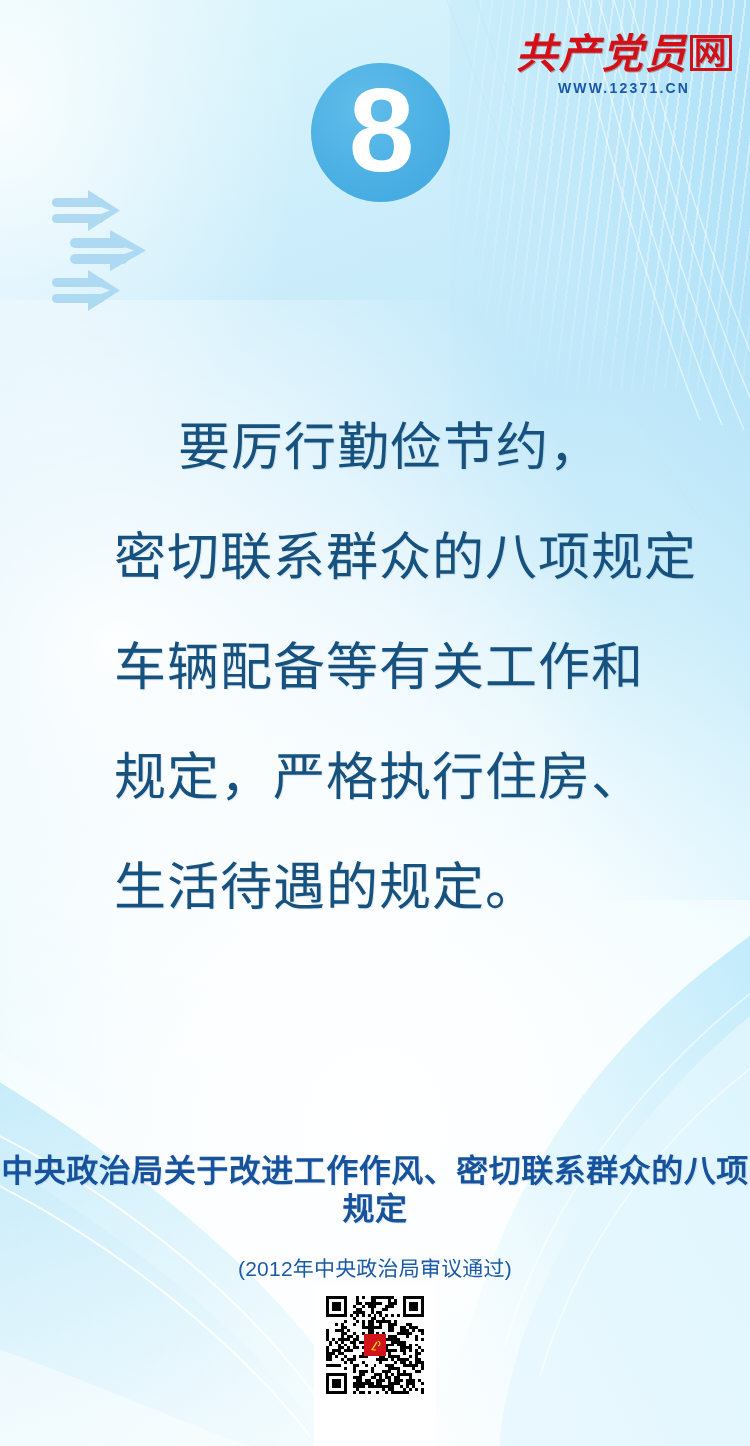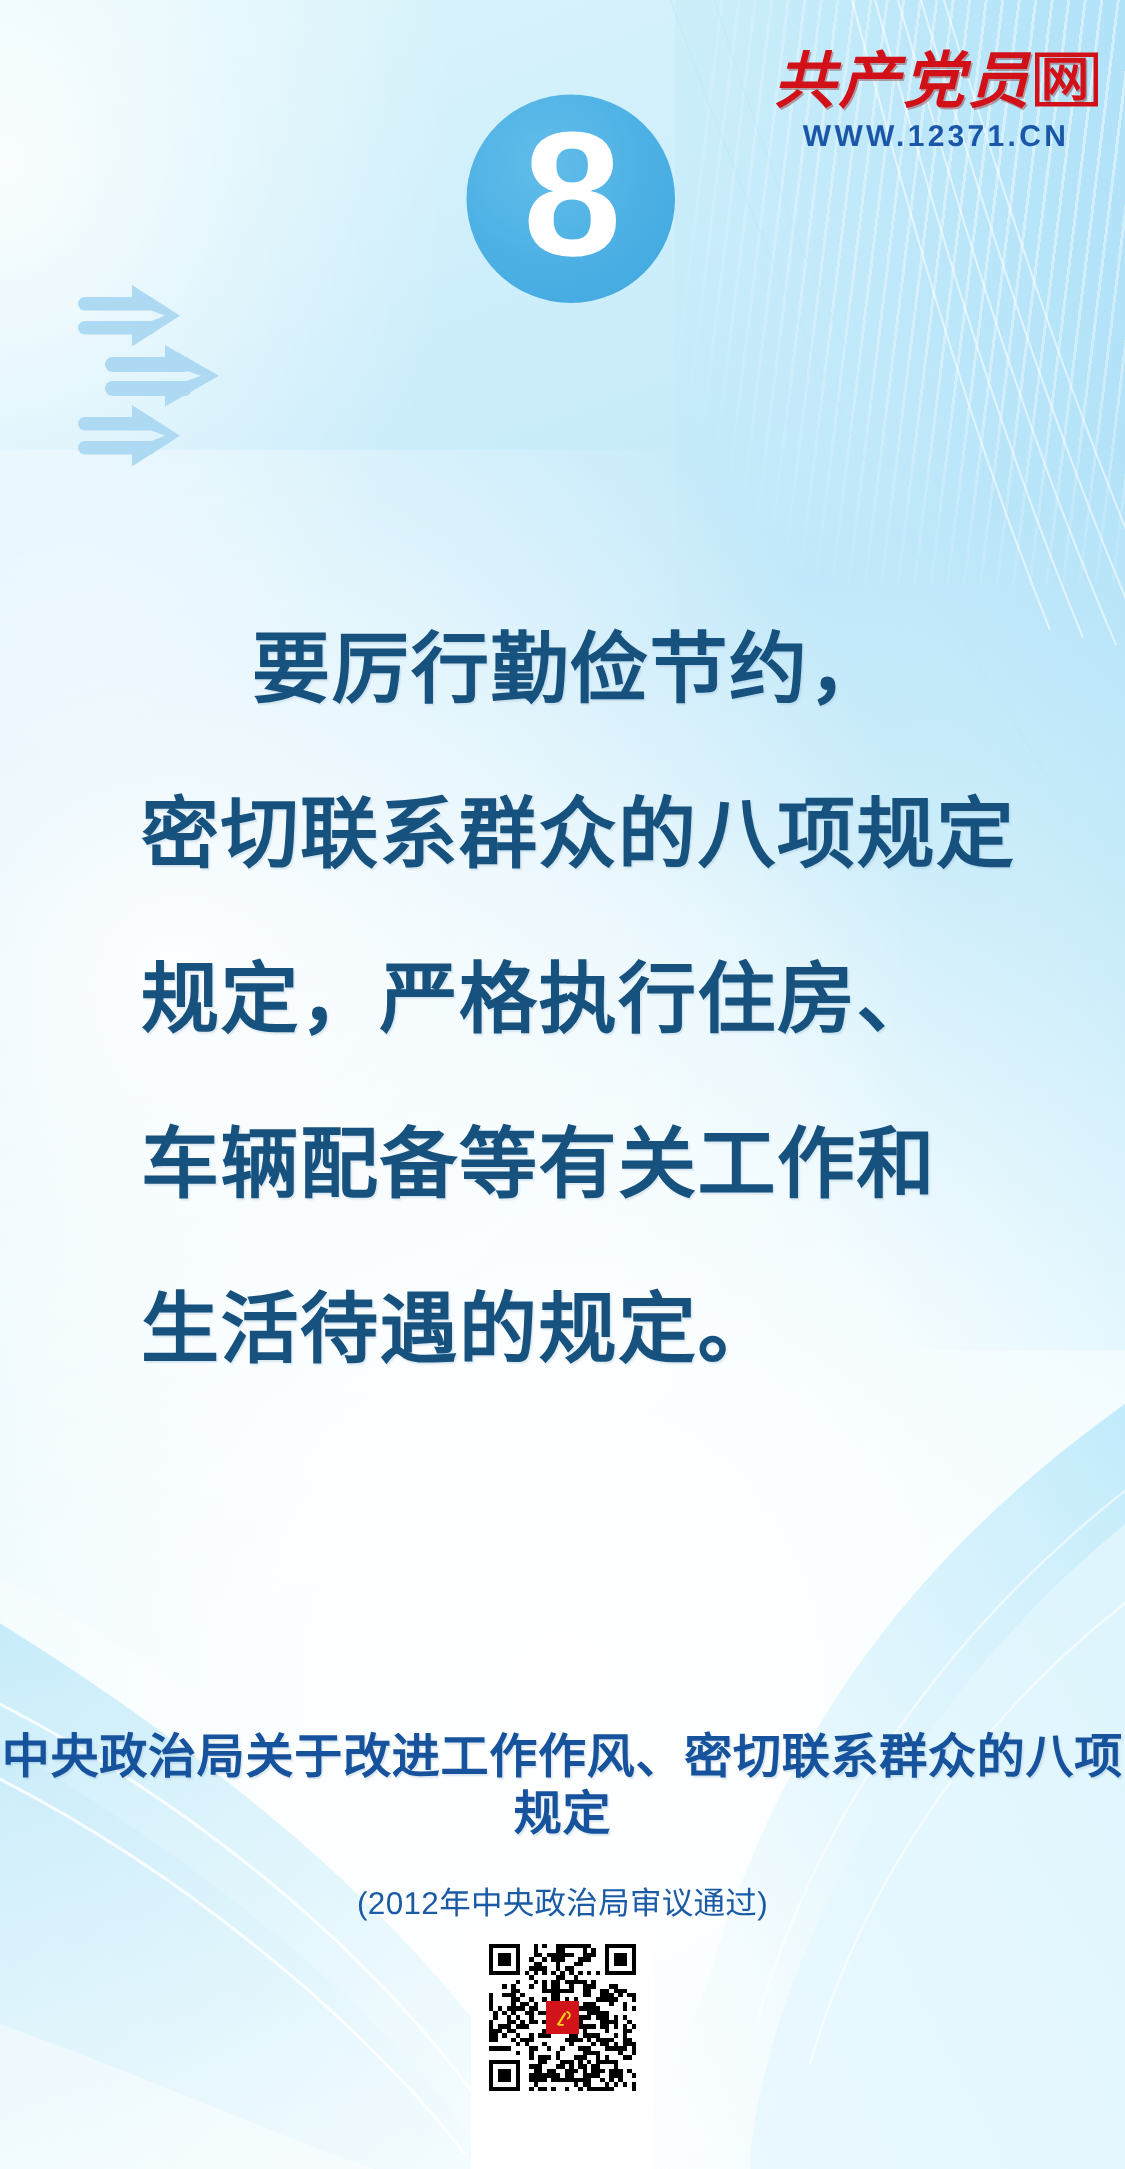--- a/index.html
+++ b/index.html
@@ -98,21 +98,21 @@
     border: 3px solid #d21018;
     padding: 0 1px;
     font-size: 32px;
     line-height: 0.95;
     vertical-align: 4px;
     margin-left: 2px;
   }
   .logo-url {
     margin-top: 6px;
     font-family: "Liberation Sans", sans-serif;
-    font-size: 20px;
+    font-size: 14px;
     font-weight: 700;
     letter-spacing: 2.2px;
     color: #1b57a8;
     line-height: 1;
   }
 
   
   .badge {
     position: absolute;
     left: 311px;
@@ -156,26 +156,26 @@
     letter-spacing: 4px;
     color: #be0f13;
     line-height: 1.08;
     text-shadow: 2px 2px 2px rgba(90,130,160,0.22);
     padding-left: 34px;
   }
 
   
   .body-text {
     position: absolute;
-    left: 58px;
+    left: 78px;
     right: 62px;
     top: 392px;
     font-family: "Liberation Sans", "DejaVu Sans", sans-serif;
     font-size: 52px;
-    font-weight: 700;
+    font-weight: 400;
     color: #17527f;
     line-height: 1.0;
     letter-spacing: 1px;
   }
   .body-line {
     height: 110px;
     display: flex;
     align-items: center;
     white-space: nowrap;
     text-shadow: 1px 1px 1px rgba(120,160,190,0.22);
@@ -328,22 +328,22 @@
       <rect x="0" y="92" width="52" height="9" rx="4.5"></rect>
       <rect x="0" y="108" width="52" height="9" rx="4.5"></rect>
       <path d="M36,84 L68,104.5 L36,125 L36,113 L58,104.5 L36,96 Z"></path>
     </g>
   </svg>
 
 
   <div class="body-text">
     <div class="body-line indent">要厉行勤俭节约，</div>
     <div class="body-line flush">密切联系群众的八项规定</div>
+    <div class="body-line flush">车辆配备等有关工作和</div>
     <div class="body-line flush">规定，严格执行住房、</div>
-    <div class="body-line flush">车辆配备等有关工作和</div>
     <div class="body-line flush">生活待遇的规定。</div>
   </div>
 
   <div class="footer">
     <div class="footer-title">中央政治局关于改进工作作风、密切联系群众的八项规定</div>
     <div class="footer-sub">(2012年中央政治局审议通过)</div>
   </div>
 
   <div class="qr-wrap">
     <div class="qr-canvas">

